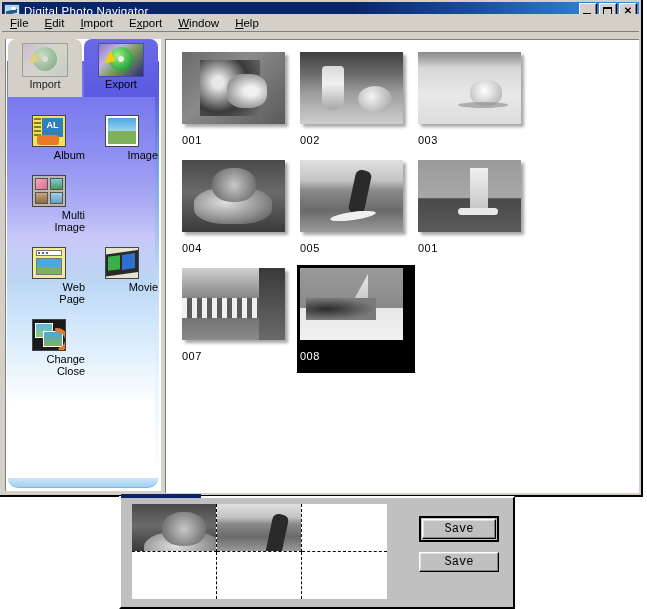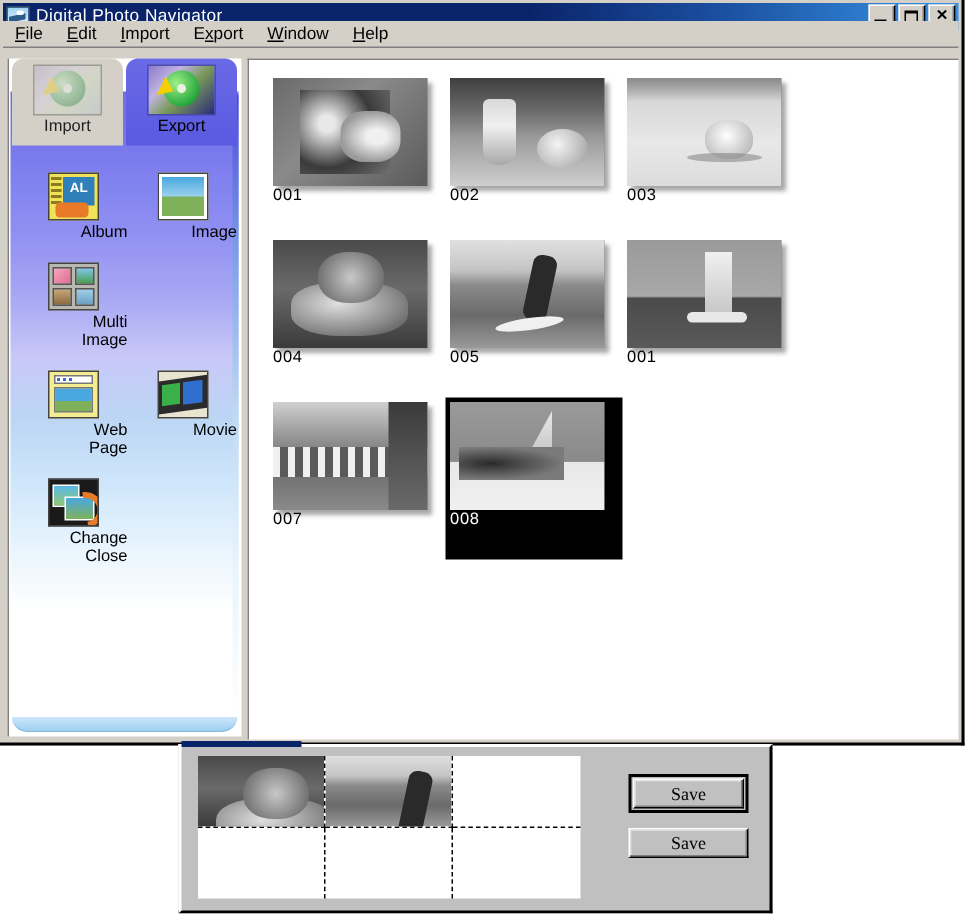--- a/index.html
+++ b/index.html
@@ -221,21 +221,21 @@
     width:118px;height:108px;margin-right:0px;position:relative;
     box-sizing:border-box;padding:3px;
   }
   .thumb-cell.selected{background:#000000;}
   .thumb-img{
     width:103px;height:72px;position:relative;overflow:hidden;
     box-shadow:3px 3px 3px rgba(0,0,0,.35);
     background:#808080;
   }
   .thumb-label{
-    margin-top:0;font-size:11px;color:#000;font-family:"Liberation Sans",sans-serif;
+    margin-top:10px;font-size:11px;color:#000;font-family:"Liberation Sans",sans-serif;
     letter-spacing:.5px;
   }
   .thumb-cell.selected .thumb-label{color:#ffffff;}
   .thumb-cell.selected .thumb-img{box-shadow:none;}
 
   
   .ph{position:absolute;left:0;top:0;width:100%;height:100%;}
   .ph-001{background:linear-gradient(135deg,#6a6a6a,#8a8a8a 40%,#5a5a5a 100%);}
   .ph-001:before{content:"";position:absolute;left:18px;top:8px;width:60px;height:56px;background:radial-gradient(circle at 30% 40%,#e8e8e8 10%,#3a3a3a 55%,#707070 100%);}
   .ph-001:after{content:"";position:absolute;left:45px;top:22px;width:40px;height:34px;background:radial-gradient(ellipse at 60% 50%,#f0f0f0 20%,#9a9a9a 70%);border-radius:40%;}
@@ -298,21 +298,21 @@
     position:absolute;right:14px;top:18px;width:80px;
   }
   .dlg-btn-wrap{margin-bottom:10px;position:relative;}
   .dlg-btn-wrap.default{border:2px solid #000;padding:1px;}
   .dlg-btn{
     display:block;width:100%;height:20px;line-height:18px;text-align:center;
     background:#c0c0c0;font-size:12px;color:#000;
     border-top:1px solid #ffffff;border-left:1px solid #ffffff;
     border-right:1px solid #000;border-bottom:1px solid #000;
     box-shadow:inset -1px -1px 0 #808080, inset 1px 1px 0 #dfdfdf;
-    box-sizing:border-box;font-family:Liberation Serif, serif;
+    box-sizing:border-box;font-family:Liberation Mono, monospace;
   }
 </style>
 </head>
 <body>
 
 <div id="app-window">
 
   <div id="titlebar">
     <div id="title-icon"></div>
     <span id="title-text">Digital Photo Navigator</span>

